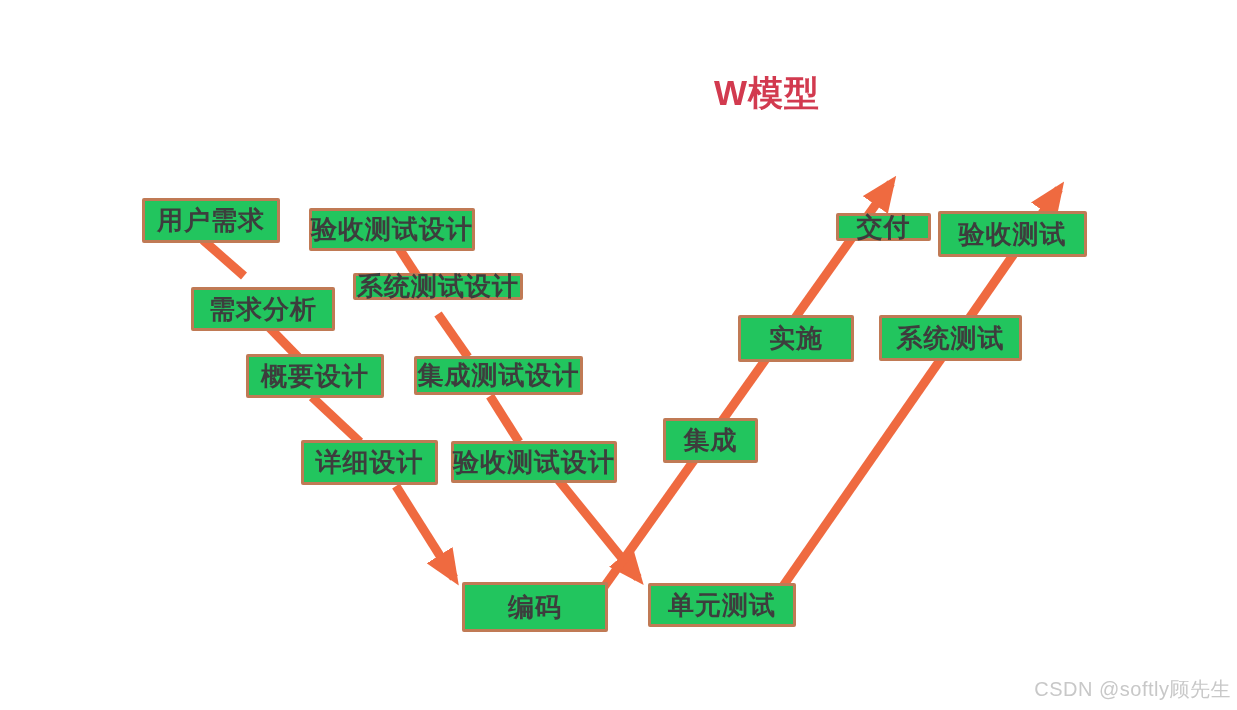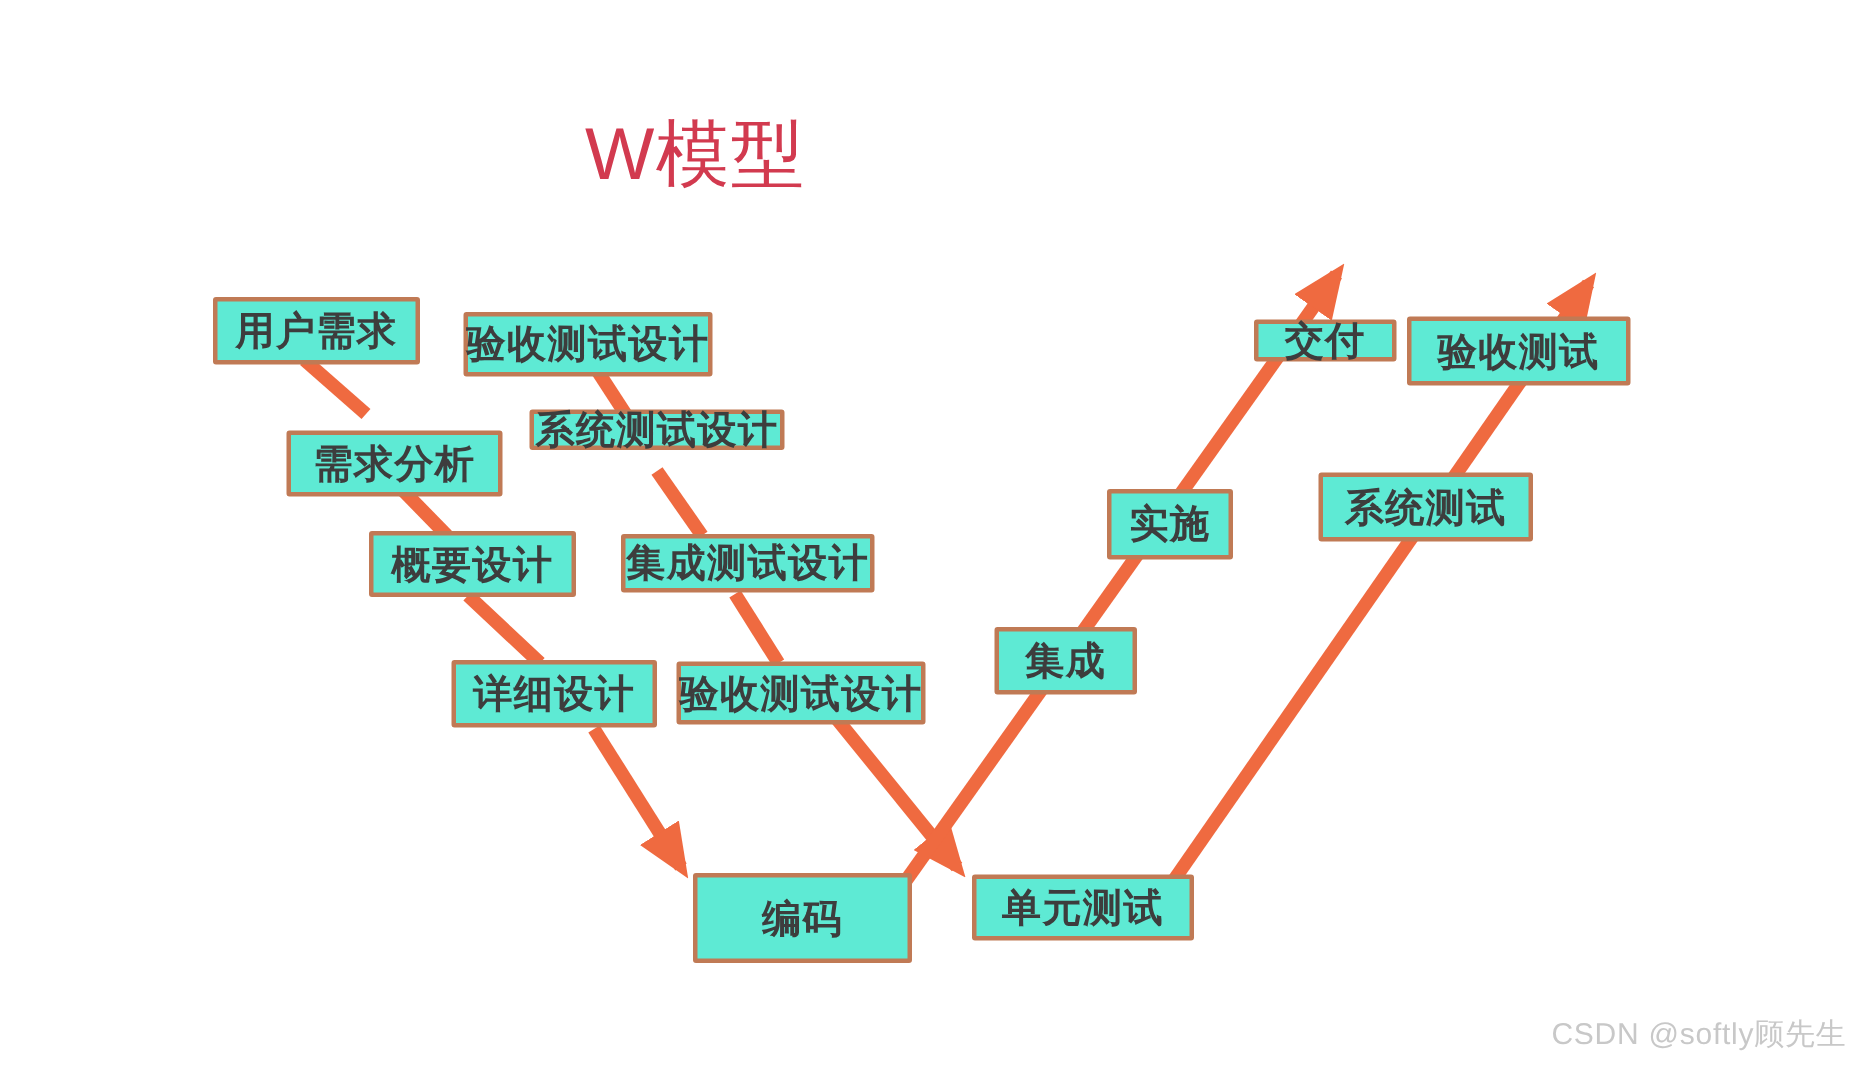--- a/index.html
+++ b/index.html
@@ -8,27 +8,27 @@
     --box-border:#c07a55;
     --box-text:#3d3d3d;
     --watermark:#c8c8c8;
   }
   html,body{margin:0;padding:0;background:#fff;}
   .canvas{
     position:relative;width:1237px;height:710px;background:#ffffff;overflow:hidden;
     font-family:"Liberation Sans", sans-serif;
   }
   .title{
-    position:absolute;left:390px;top:70px;width:430px;text-align:left;
-    font-size:49px;font-weight:normal;color:var(--title);letter-spacing:1px;
+    position:absolute;left:390px;top:70px;width:430px;text-align:right;
+    font-size:35px;font-weight:bold;color:var(--title);letter-spacing:1px;
   }
   .arrows{position:absolute;left:0;top:0;color:var(--arrow);}
   .arrows line{stroke:currentColor;stroke-width:9;}
   .node{
-    position:absolute;background:#5eead4;border:3px solid var(--box-border);
+    position:absolute;background:#22c55e;border:3px solid var(--box-border);
     border-radius:2px;box-sizing:border-box;
     display:flex;align-items:center;justify-content:center;
     font-size:26px;font-weight:bold;color:var(--box-text);letter-spacing:1px;
     white-space:nowrap;
   }
   .watermark{
     position:absolute;top:676px;right:6px;font-size:20px;color:var(--watermark);
     letter-spacing:0.5px;
   }
 </style>
@@ -58,30 +58,30 @@
 
     <line x1="604" y1="587" x2="891" y2="183" marker-end="url(#arrowhead)"></line>
 
     <line x1="781" y1="589" x2="1059" y2="189" marker-end="url(#arrowhead)"></line>
   </svg>
 
   <div class="node" style="left:142px;top:198px;width:138px;height:45px">用户需求</div>
   <div class="node" style="left:191px;top:287px;width:144px;height:44px">需求分析</div>
   <div class="node" style="left:246px;top:354px;width:138px;height:44px">概要设计</div>
   <div class="node" style="left:301px;top:440px;width:137px;height:45px">详细设计</div>
-  <div class="node" style="left:462px;top:582px;width:146px;height:60px">编码</div>
+  <div class="node" style="left:462px;top:582px;width:146px;height:50px">编码</div>
 
   <div class="node" style="left:309px;top:208px;width:166px;height:43px">验收测试设计</div>
   <div class="node" style="left:353px;top:273px;width:170px;height:27px">系统测试设计</div>
   <div class="node" style="left:414px;top:356px;width:169px;height:39px">集成测试设计</div>
   <div class="node" style="left:451px;top:441px;width:166px;height:42px">验收测试设计</div>
   <div class="node" style="left:648px;top:583px;width:148px;height:44px">单元测试</div>
 
   <div class="node" style="left:663px;top:418px;width:95px;height:45px">集成</div>
-  <div class="node" style="left:738px;top:326px;width:84px;height:47px">实施</div>
+  <div class="node" style="left:738px;top:315px;width:116px;height:47px">实施</div>
   <div class="node" style="left:836px;top:213px;width:95px;height:28px">交付</div>
 
   <div class="node" style="left:879px;top:315px;width:143px;height:46px">系统测试</div>
   <div class="node" style="left:938px;top:211px;width:149px;height:46px">验收测试</div>
 
   <div class="watermark">CSDN @softly顾先生</div>
 
 </div>
 
 </body></html>

